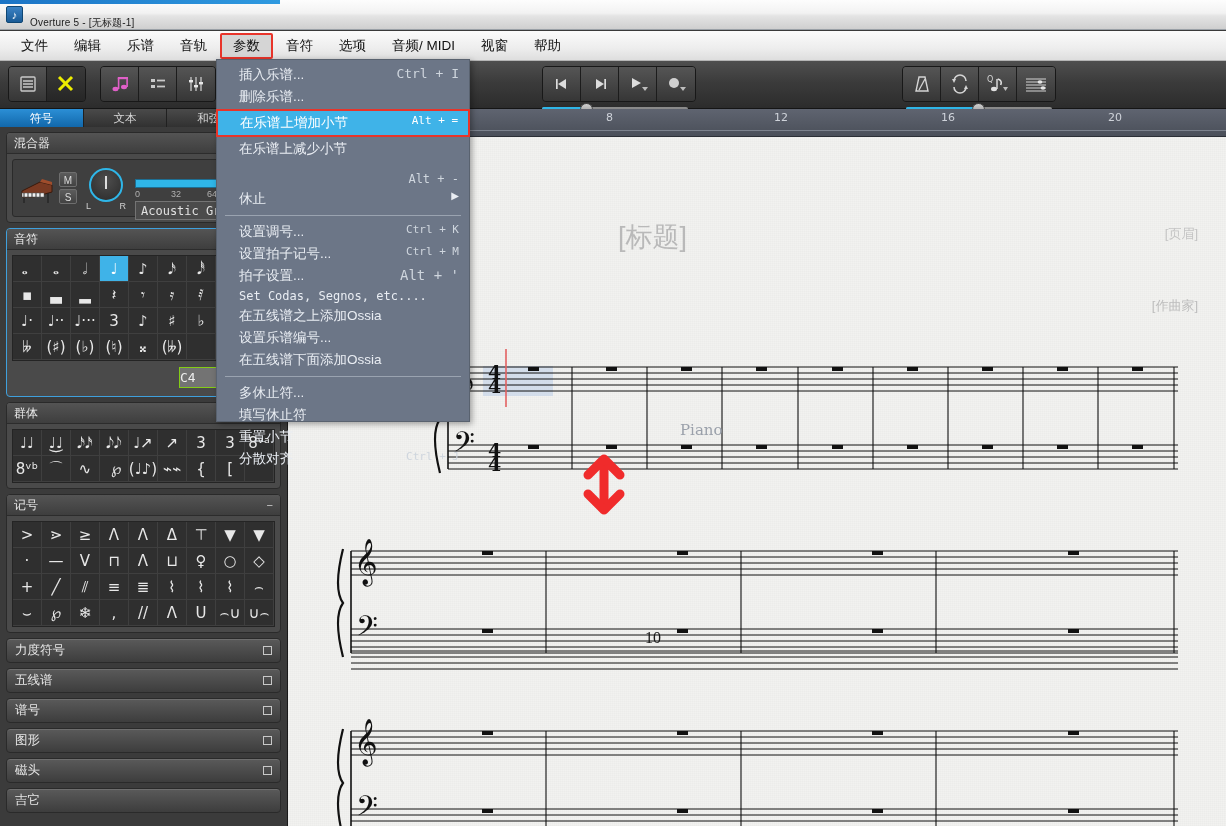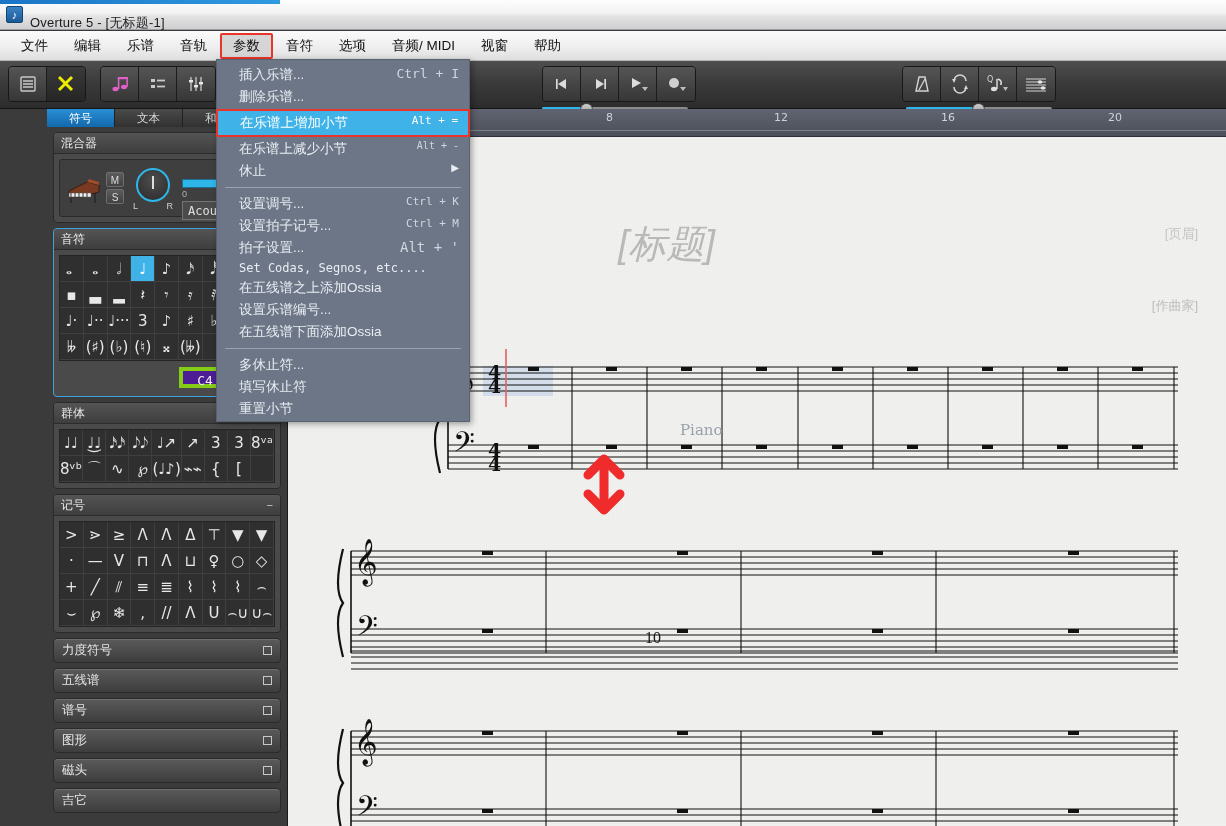--- a/index.html
+++ b/index.html
@@ -21,21 +21,21 @@
   .titlebar .glow {
     position:absolute; left:0; top:0; width:280px; height:4px;
     background: linear-gradient(to right,#1b74c6,#2f9ae0);
   }
   .app-icon {
     width: 17px; height: 17px; margin-right: 7px; border-radius: 2px;
     background: linear-gradient(to bottom,#3b82c4,#1a5b96);
     color: #fff; font-size: 11px; line-height: 17px; text-align: center;
     border: 1px solid #0f4673;
   }
-  .title-text { font-size: 13px; color: #1b1b1b; letter-spacing: .2px; margin-top: 16px; }
+  .title-text { font-size: 10px; color: #1b1b1b; letter-spacing: .2px; margin-top: 16px; }
 
   
   .menubar {
     position: absolute; left: 0; top: 31px; width: 1226px; height: 30px;
     background: linear-gradient(to bottom,#fbfbfb,#ededed 60%,#dedede);
     border-bottom: 1px solid #b5b5b5;
     display: flex; align-items: center; padding-left: 8px;
   }
   .menu-item {
     font-size: 13.5px; color: #111; padding: 4px 13px; cursor: default;
@@ -89,21 +89,20 @@
   .slider .knob {
     position: absolute; width: 13px; height: 13px; border-radius: 50%;
     background: linear-gradient(to bottom,#cfcfcf,#8f8f8f); border: 1px solid #4a4a4a; top: -4px;
   }
 
   
   .leftpanel {
     position: absolute; left: 0; top: 109px; width: 288px; height: 717px;
     background: #3b3b3b; border-right: 1px solid #1a1a1a;
     overflow: hidden;
-    padding-left: 47px;
   }
   .ptabs { display: flex; height: 18px; background: #2e2e2e; }
   .ptab {
     flex: 1; font-size: 11.5px; color: #d8d8d8; text-align: center; line-height: 18px;
     background: linear-gradient(to bottom,#4a4a4a,#313131); border-right: 1px solid #202020;
     cursor: default;
   }
   .ptab.active { background: linear-gradient(to bottom,#2b8fd6,#1268ab); color: #fff; }
 
   .section {
@@ -169,22 +168,22 @@
   .grid { display: grid; background: #2f2f2f; border: 1px solid #242424; }
   .cell {
     height: 26px; display: flex; align-items: center; justify-content: center;
     border-right: 1px solid #3f3f3f; border-bottom: 1px solid #3f3f3f;
     color: #e8e8e8; font-size: 15px; cursor: default;
     font-family: "DejaVu Sans", sans-serif;
   }
   .cell.on { background: #3fb3e8; color: #fff; }
   .note-foot { display: flex; align-items: center; justify-content: flex-end; padding: 4px 4px 2px 0; }
   .pitch-box {
-    width: 52px; height: 21px; background: #4c1d95; border: 4px solid #84cc16;
-    color: #eee; font-size: 13px; text-align: center; line-height: 20px;
+    width: 52px; height: 21px; background: #737373; border: 1px solid #84cc16;
+    color: #eee; font-size: 13px; text-align: left; line-height: 20px;
     font-family: "DejaVu Sans Mono", monospace;
   }
   .arrow-box {
     width: 30px; height: 24px; margin-left: 8px; margin-right: 2px;
     background: linear-gradient(to bottom,#555,#3a3a3a); border: 2px solid #111;
     color: #eee; font-size: 15px; text-align: center; line-height: 20px;
   }
 
   
   .scorewrap { position: absolute; left: 288px; top: 109px; width: 938px; height: 717px; background: #6f6f6f; }
@@ -196,21 +195,21 @@
   .ruler .tick { position: absolute; top: 2px; font-size: 11px; color: #cfd3da; font-family:"DejaVu Sans", sans-serif;}
   .ruler .line { position:absolute; left:0; bottom:5px; width: 938px; height:1px; background:#7c828d; }
   .page {
     position: absolute; left: 0; top: 28px; width: 938px; height: 689px;
     background:
       repeating-linear-gradient(0deg, rgba(0,0,0,0.012) 0px, rgba(0,0,0,0.012) 1px, rgba(255,255,255,0.012) 1px, rgba(255,255,255,0.012) 2px),
       repeating-linear-gradient(90deg, rgba(0,0,0,0.012) 0px, rgba(0,0,0,0.012) 1px, rgba(255,255,255,0.012) 1px, rgba(255,255,255,0.012) 2px),
       #f2f2f0;
     overflow: hidden;
   }
-  .score-title { position: absolute; left: 330px; top: 82px; font-size: 38px; color: #b9b9b9; font-style: italic; }
+  .score-title { position: absolute; left: 330px; top: 82px; font-size: 27px; color: #b9b9b9; }
   .score-header { position: absolute; right: 28px; top: 88px; font-size: 13px; color: #c4c4c4; }
   .score-composer { position: absolute; right: 28px; top: 160px; font-size: 13px; color: #bdbdbd; }
   .meas-num { position: absolute; font-size: 16px; color: #1b1b1b; font-family: "Liberation Serif", serif; }
 
   .redarrow { position: absolute; left: 575px; top: 450px; }
 </style>
 </head>
 <body>
 
 <div id="app">
@@ -803,21 +802,21 @@
 
       <div style="position:relative; margin:1px 0;">
         <div style="display:flex; justify-content:space-between; padding:3px 10px 3px 22px; background:#3fb3e8; color:#fff; border:2px solid #e8342a; margin:0 -1px;">
           <span>在乐谱上增加小节</span>
           <span style="font-family:'DejaVu Sans Mono',monospace; font-size:11px;">Alt + =</span>
         </div>
       </div>
 
       <div style="display:flex; justify-content:space-between; padding:2px 10px 2px 22px;">
         <span>在乐谱上减少小节</span>
-        <span style="font-family:'DejaVu Sans Mono',monospace; font-size:10px; color:#cfd6de;">Alt + -</span>
+        <span style="font-family:'DejaVu Sans Mono',monospace; font-size:12px; color:#cfd6de;margin-top:32px;">Alt + -</span>
       </div>
 
       <div style="display:flex; justify-content:space-between; padding:2px 10px 2px 22px;">
         <span>休止</span>
         <span style="font-size:10px;">▶</span>
       </div>
 
       <div style="height:1px; background:#9aa3b0; margin:5px 8px;"></div>
 
       <div style="display:flex; justify-content:space-between; padding:2px 10px 2px 22px;">
@@ -835,16 +834,20 @@
       <div style="padding:2px 10px 2px 22px; font-family:'DejaVu Sans Mono',monospace; font-size:12px;">Set Codas, Segnos, etc....</div>
       <div style="padding:2px 10px 2px 22px;">在五线谱之上添加Ossia</div>
       <div style="padding:2px 10px 2px 22px;">设置乐谱编号...</div>
       <div style="padding:2px 10px 2px 22px;">在五线谱下面添加Ossia</div>
 
       <div style="height:1px; background:#9aa3b0; margin:5px 8px;"></div>
 
       <div style="padding:2px 10px 2px 22px;">多休止符...</div>
       <div style="padding:2px 10px 2px 22px;">填写休止符</div>
       <div style="padding:2px 10px 2px 22px;">重置小节</div>
+      <div style="display:flex; justify-content:space-between; padding:2px 10px 2px 22px;">
+        <span>分散对齐</span>
+        <span style="font-family:'DejaVu Sans Mono',monospace; font-size:11px; color:#cfd6de;">Ctrl + J</span>
+      </div>
     </div>
   </div>
 
 </div>
 
 </body></html>

